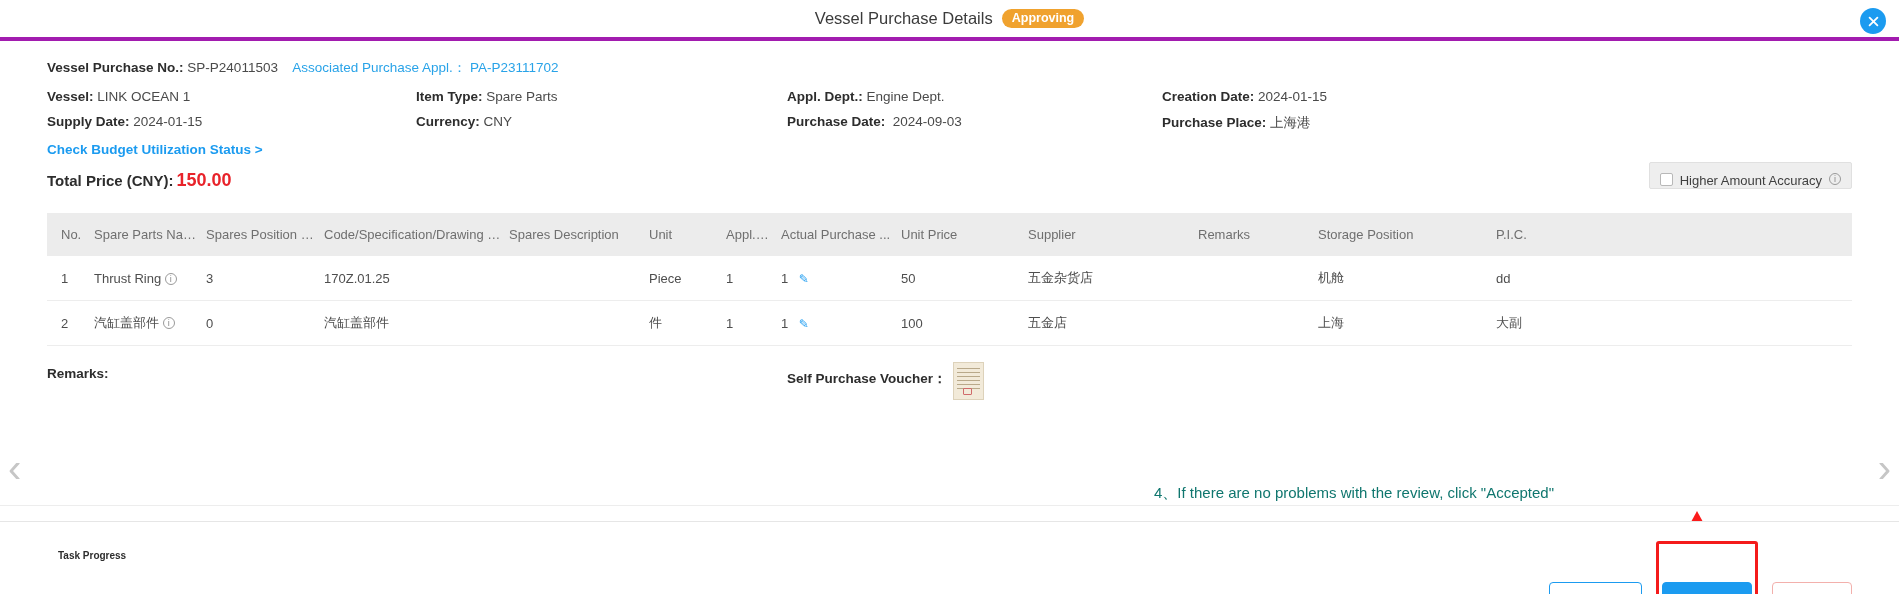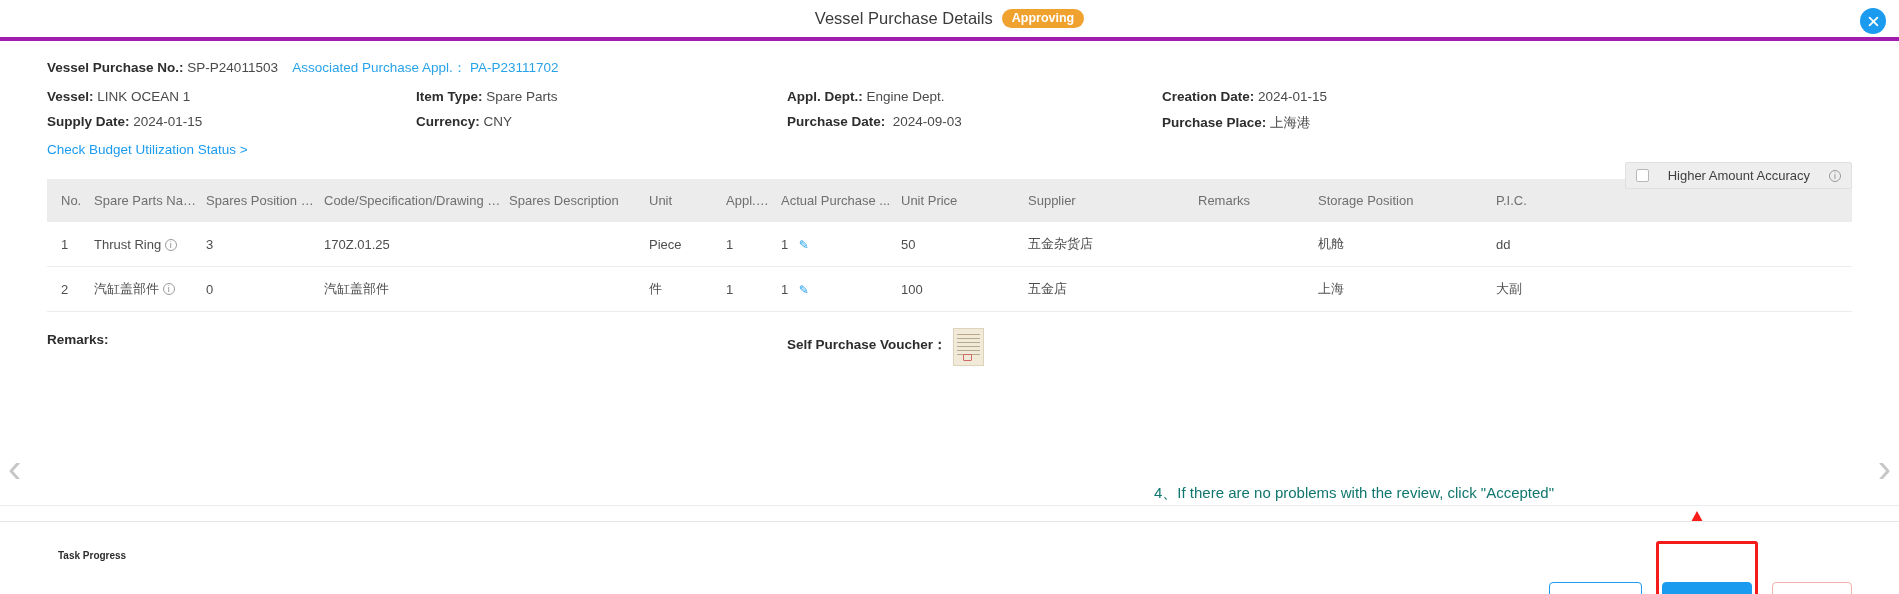--- a/index.html
+++ b/index.html
@@ -55,21 +55,21 @@
 
   .info-first-line {
     margin-top: 18px;
     font-size: 13.5px;
     color: #3f3f3f;
     white-space: nowrap;
   }
   .lbl { font-weight: bold; color: #2d2d2d; }
   .val { color: #4a4a4a; }
   .link { color: #29a3e8; cursor: pointer; }
-  .link-strong { color: #1b9bf0; font-weight: normal; cursor: pointer; }
+  .link-strong { color: #1b9bf0; font-weight: bold; cursor: pointer; }
 
   .info-grid {
     margin-top: 12px;
     position: relative;
     height: 50px;
     font-size: 13.5px;
   }
   .cell { position: absolute; white-space: nowrap; }
   .r1 { top: 0; }
   .r2 { top: 25px; }
@@ -98,23 +98,23 @@
 
   
   .accuracy-box {
     position: absolute;
     right: 47px;
     top: 121px;
     background: #eeeeee;
     border: 1px solid #e0e0e0;
     border-radius: 2px;
     height: 27px;
-    display: flex; align-items: center;
-    padding: 4px 10px;
-    gap: 19px;
+    display: flex; 
+    padding: 10px 10px;
+    gap: 7px;
     cursor: pointer;
     font-size: 13px;
     color: #3f3f3f;
   }
   .cb {
     width: 13px; height: 13px;
     border: 1px solid #b8b8b8;
     background: #fff;
     border-radius: 2px;
     display: inline-block;
@@ -340,20 +340,23 @@
       <div class="cell r2 c4">
         <span class="lbl">Purchase Place:</span>
         <span class="val">上海港</span>
       </div>
     </div>
 
     <div class="budget-link">
       <span class="link-strong">Check Budget Utilization Status &gt;</span>
     </div>
 
+    <div class="total-price">
+      <span>Total Price (CNY):</span><span class="amount">150.00</span>
+    </div>
 
     <div class="accuracy-box">
       <span class="cb"></span>
       <span>Higher Amount Accuracy</span>
       <i class="info-i">i</i>
     </div>
 
     <table class="grid">
       <thead>
         <tr>

